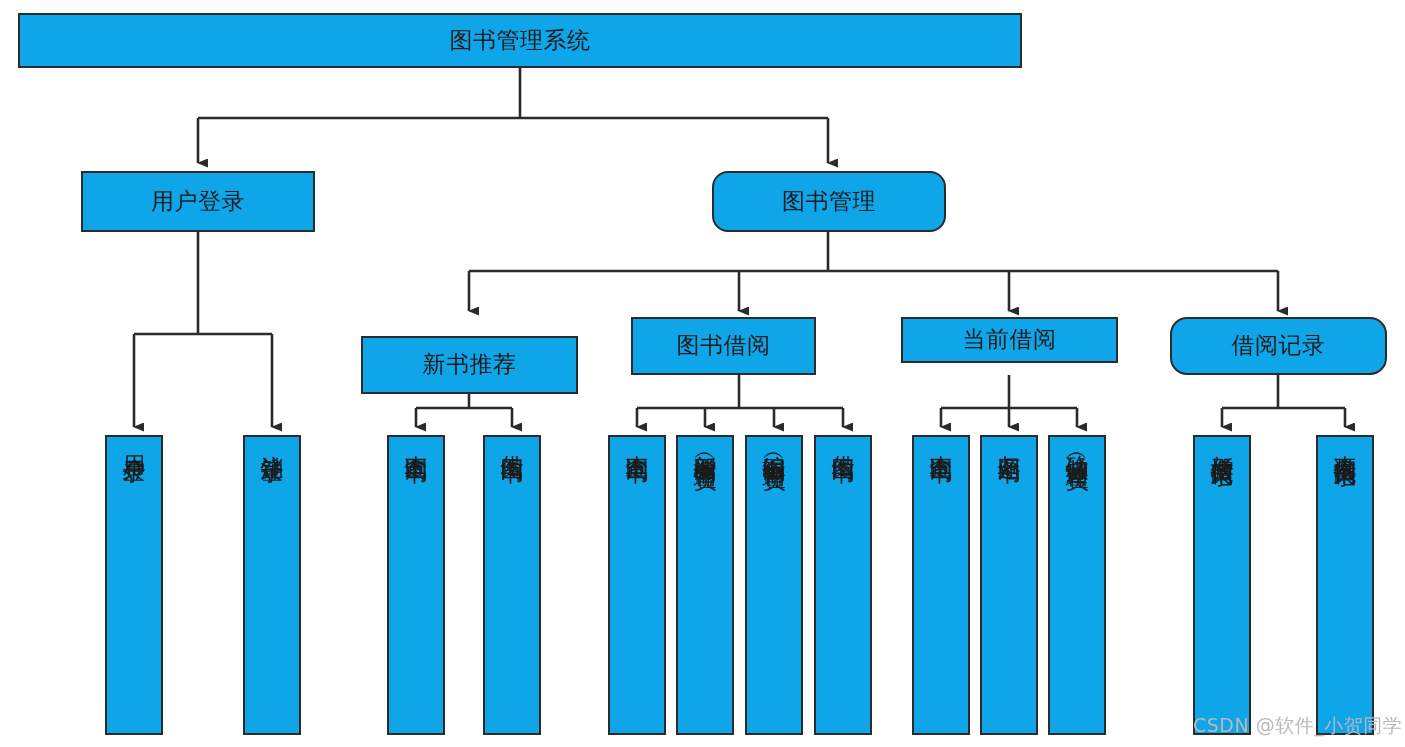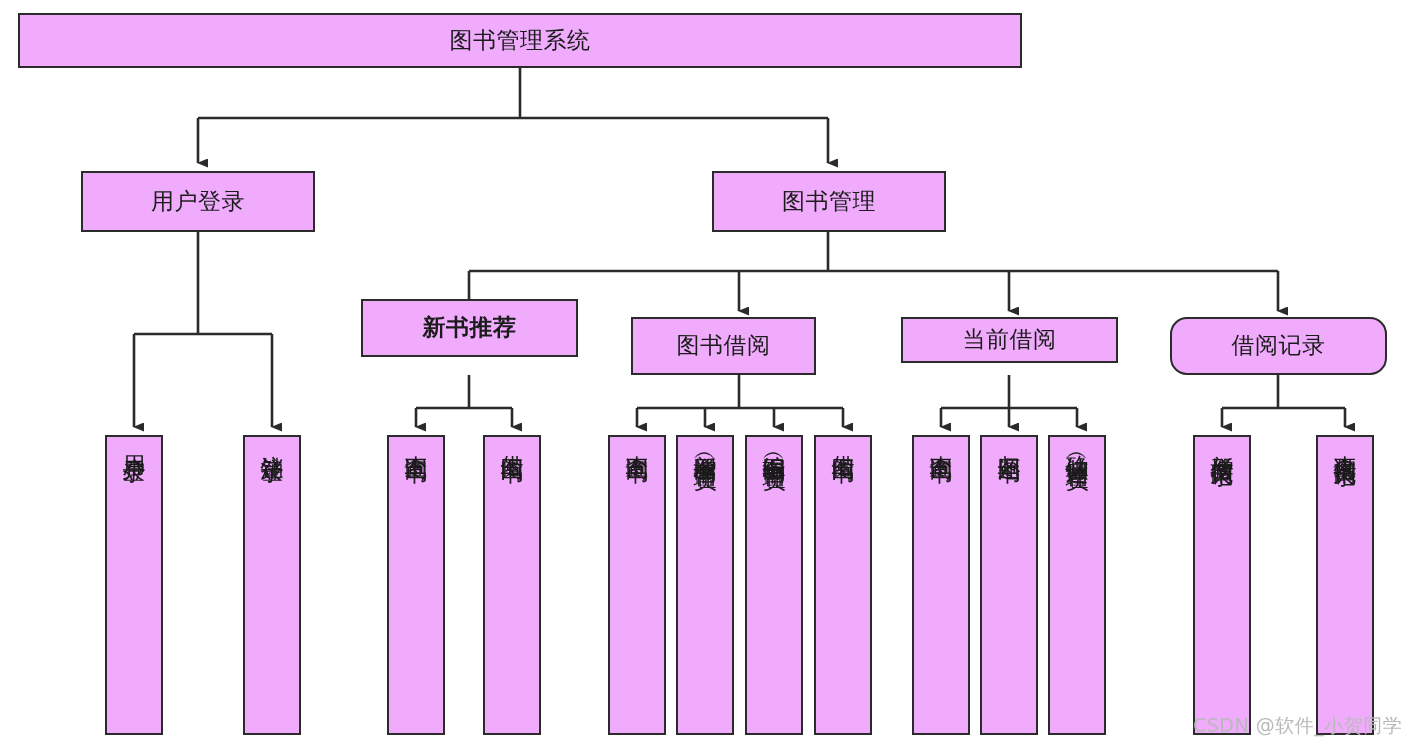--- a/index.html
+++ b/index.html
@@ -21,21 +21,21 @@
     position: absolute;
     top: 0;
     left: 0;
     width: 1405px;
     height: 747px;
   }
   .node-box {
     position: absolute;
     box-sizing: border-box;
     border: 2.2px solid #2b2b2b;
-    background: #f0abfc;
+    background: #0ea5e9;
     display: flex;
     align-items: center;
     justify-content: center;
   }
   .node-label {
     color: #1b1b1b;
     line-height: 1.12;
     letter-spacing: 0.5px;
     white-space: nowrap;
   }
@@ -117,25 +117,25 @@
     </g>
   </svg>
 
   <div class="node-box horiz" style="left:18px; top:13px; width:1004px; height:55px;">
     <span class="node-label">图书管理系统</span>
   </div>
 
   <div class="node-box horiz" style="left:81px; top:171px; width:234px; height:61px;">
     <span class="node-label">用户登录</span>
   </div>
-  <div class="node-box horiz" style="left:712px; top:171px; width:234px; height:61px;">
+  <div class="node-box horiz" style="left:712px; top:171px; width:234px; height:61px;border-radius:16px;">
     <span class="node-label">图书管理</span>
   </div>
 
-  <div class="node-box horiz" style="left:361px; top:299px; width:217px; height:58px;font-weight:bold;">
+  <div class="node-box horiz" style="left:361px; top:336px; width:217px; height:58px;">
     <span class="node-label">新书推荐</span>
   </div>
   <div class="node-box horiz" style="left:631px; top:317px; width:185px; height:58px;">
     <span class="node-label">图书借阅</span>
   </div>
   <div class="node-box horiz" style="left:901px; top:317px; width:217px; height:46px;">
     <span class="node-label">当前借阅</span>
   </div>
   <div class="node-box horiz" style="left:1170px; top:317px; width:217px; height:58px;border-radius:17px;">
     <span class="node-label">借阅记录</span>

